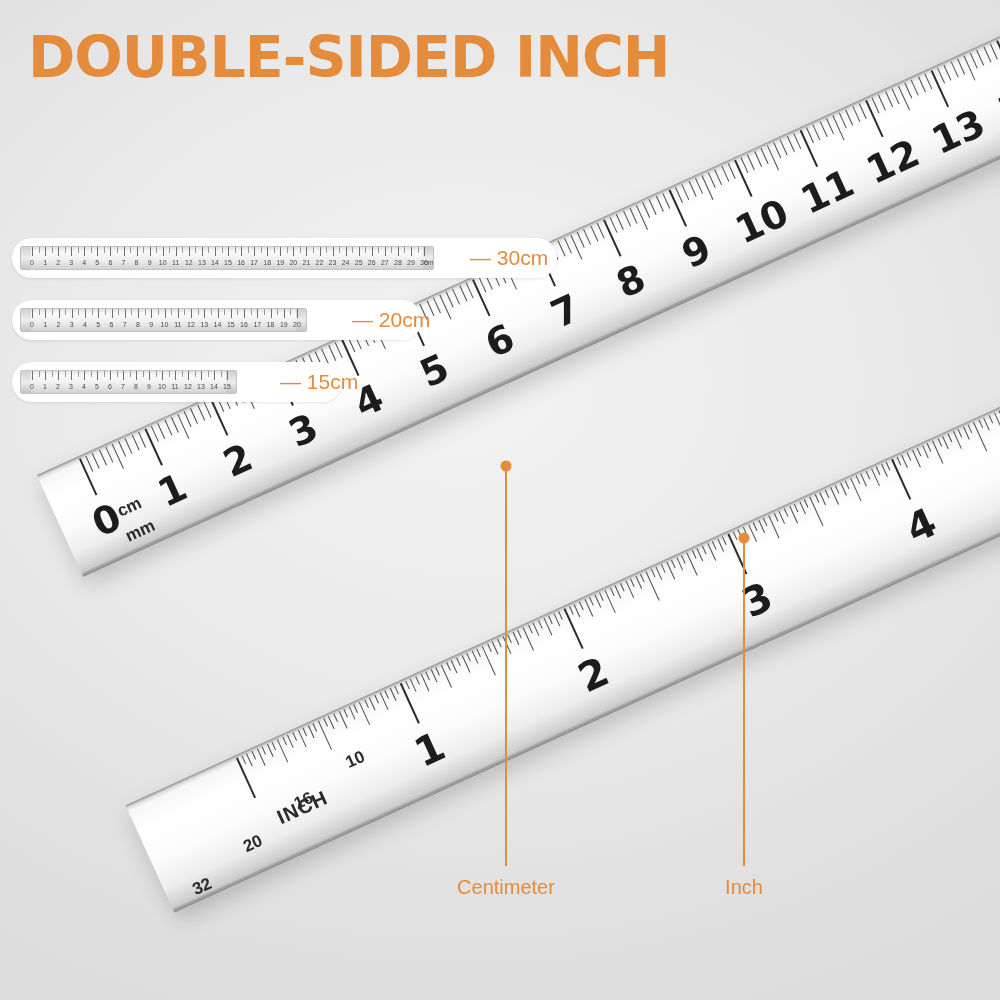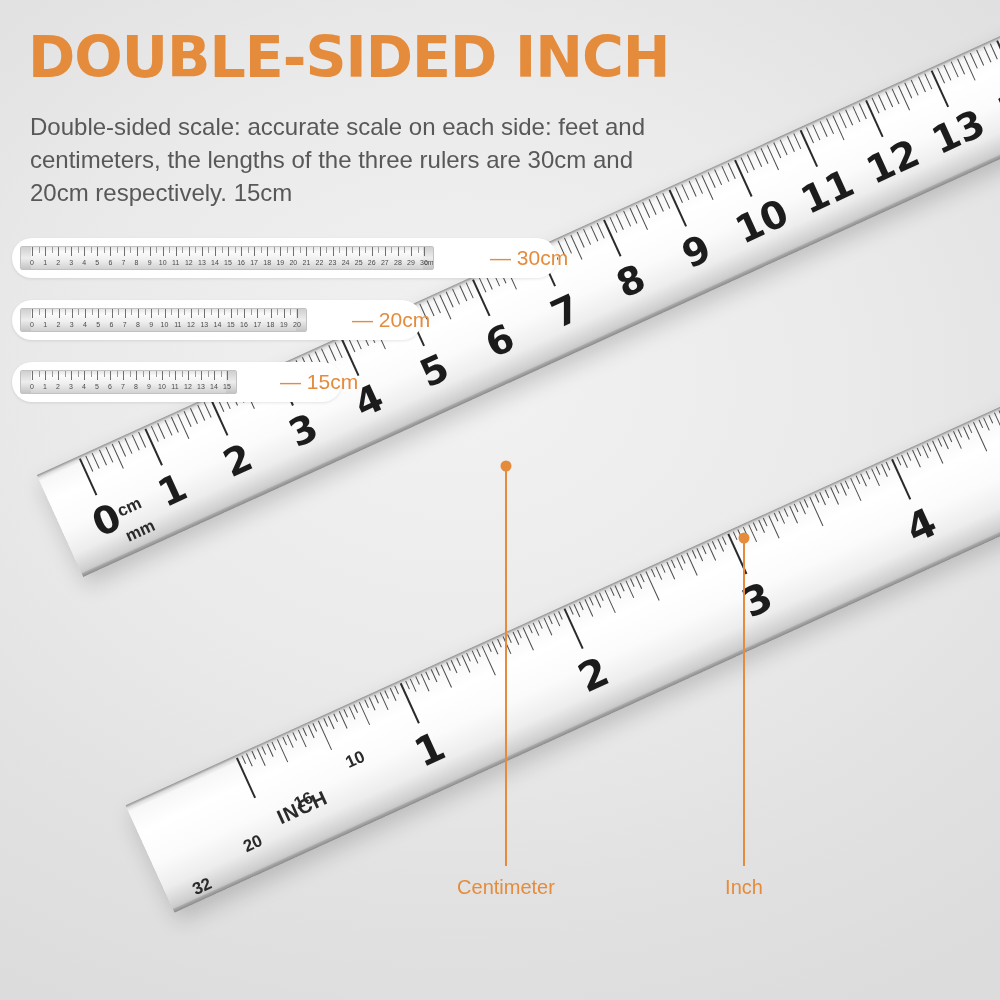--- a/index.html
+++ b/index.html
@@ -179,21 +179,20 @@
     transform: translateX(-50%);
     white-space: nowrap;
   }
 </style>
 </head>
 <body>
 
 <div id="stage">
 
   <div id="title">DOUBLE-SIDED INCH</div>
-  <div id="subtitle">Double-sided scale: accurate scale on each side: feet and centimeters, the lengths of the three rulers are 30cm and 20cm respectively. 15cm</div>
 
   <div class="ruler" style="left:60px; top:470px; width:1180px; height:112px; transform: rotate(-24.5deg);">
     <div class="edge-top"></div>
     <div class="edge-bottom"></div>
     <div id="metric-ticks">
         <div class="tick" style="left:45.0px; top:3px; height:40px;"></div>
         <div class="tick thin" style="left:52.2px; top:3px; height:17px;"></div>
         <div class="tick thin" style="left:59.4px; top:3px; height:17px;"></div>
         <div class="tick thin" style="left:66.6px; top:3px; height:17px;"></div>
         <div class="tick thin" style="left:73.8px; top:3px; height:17px;"></div>
@@ -620,21 +619,21 @@
             <span style="left:337.7px">25</span>
             <span style="left:350.7px">26</span>
             <span style="left:363.8px">27</span>
             <span style="left:376.9px">28</span>
             <span style="left:389.9px">29</span>
             <span style="left:403.0px">30</span>
             <span style="left:408px">cm</span>
           </div>
       </div>
     </div>
-    <div class="legend-label" style="position:absolute; left:468px;">— 30cm</div>
+    <div class="legend-label" style="position:absolute; left:448px;">— 30cm</div>
   </div>
 
   <div class="legend-row" style="left:12px; top:300px;">
     <div class="pill" style="width:410px;">
       <div class="mini-ruler" style="width:285px;">
         <div class="mini-cap l"></div>
         <div class="mini-cap r"></div>
         <div class="ticks">
             <i class="maj" style="left:11.0px"></i>
             <i class="" style="left:17.6px"></i>

